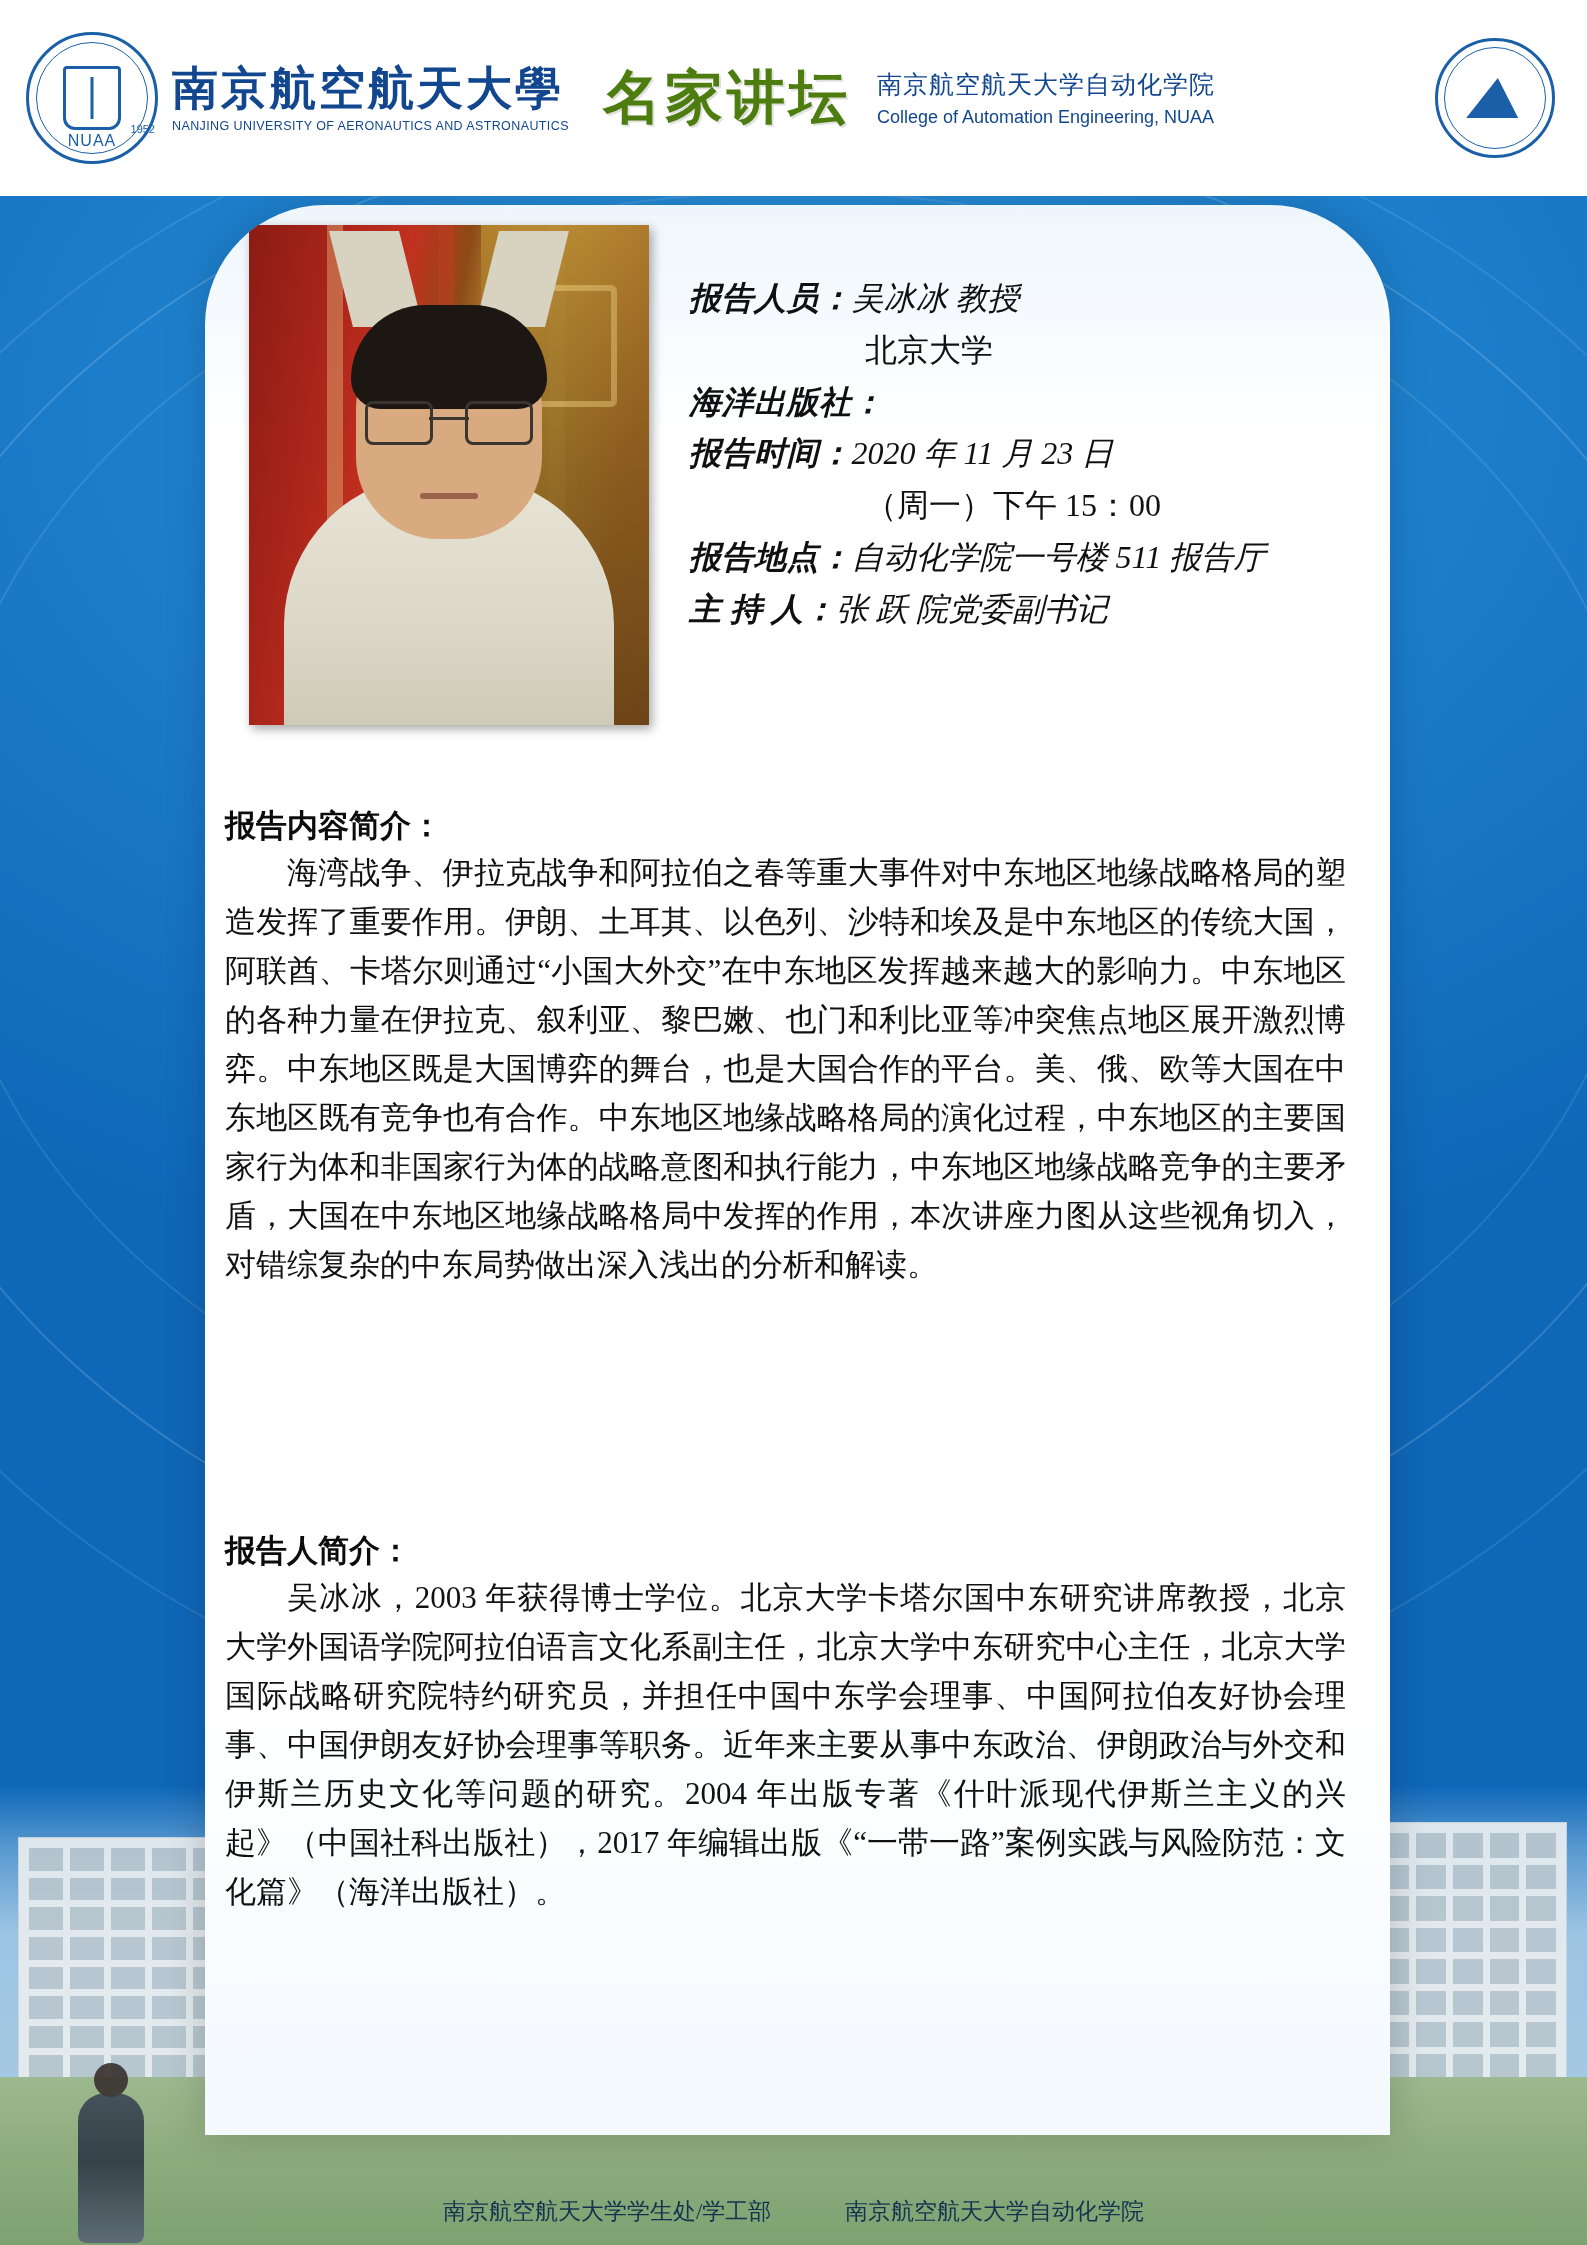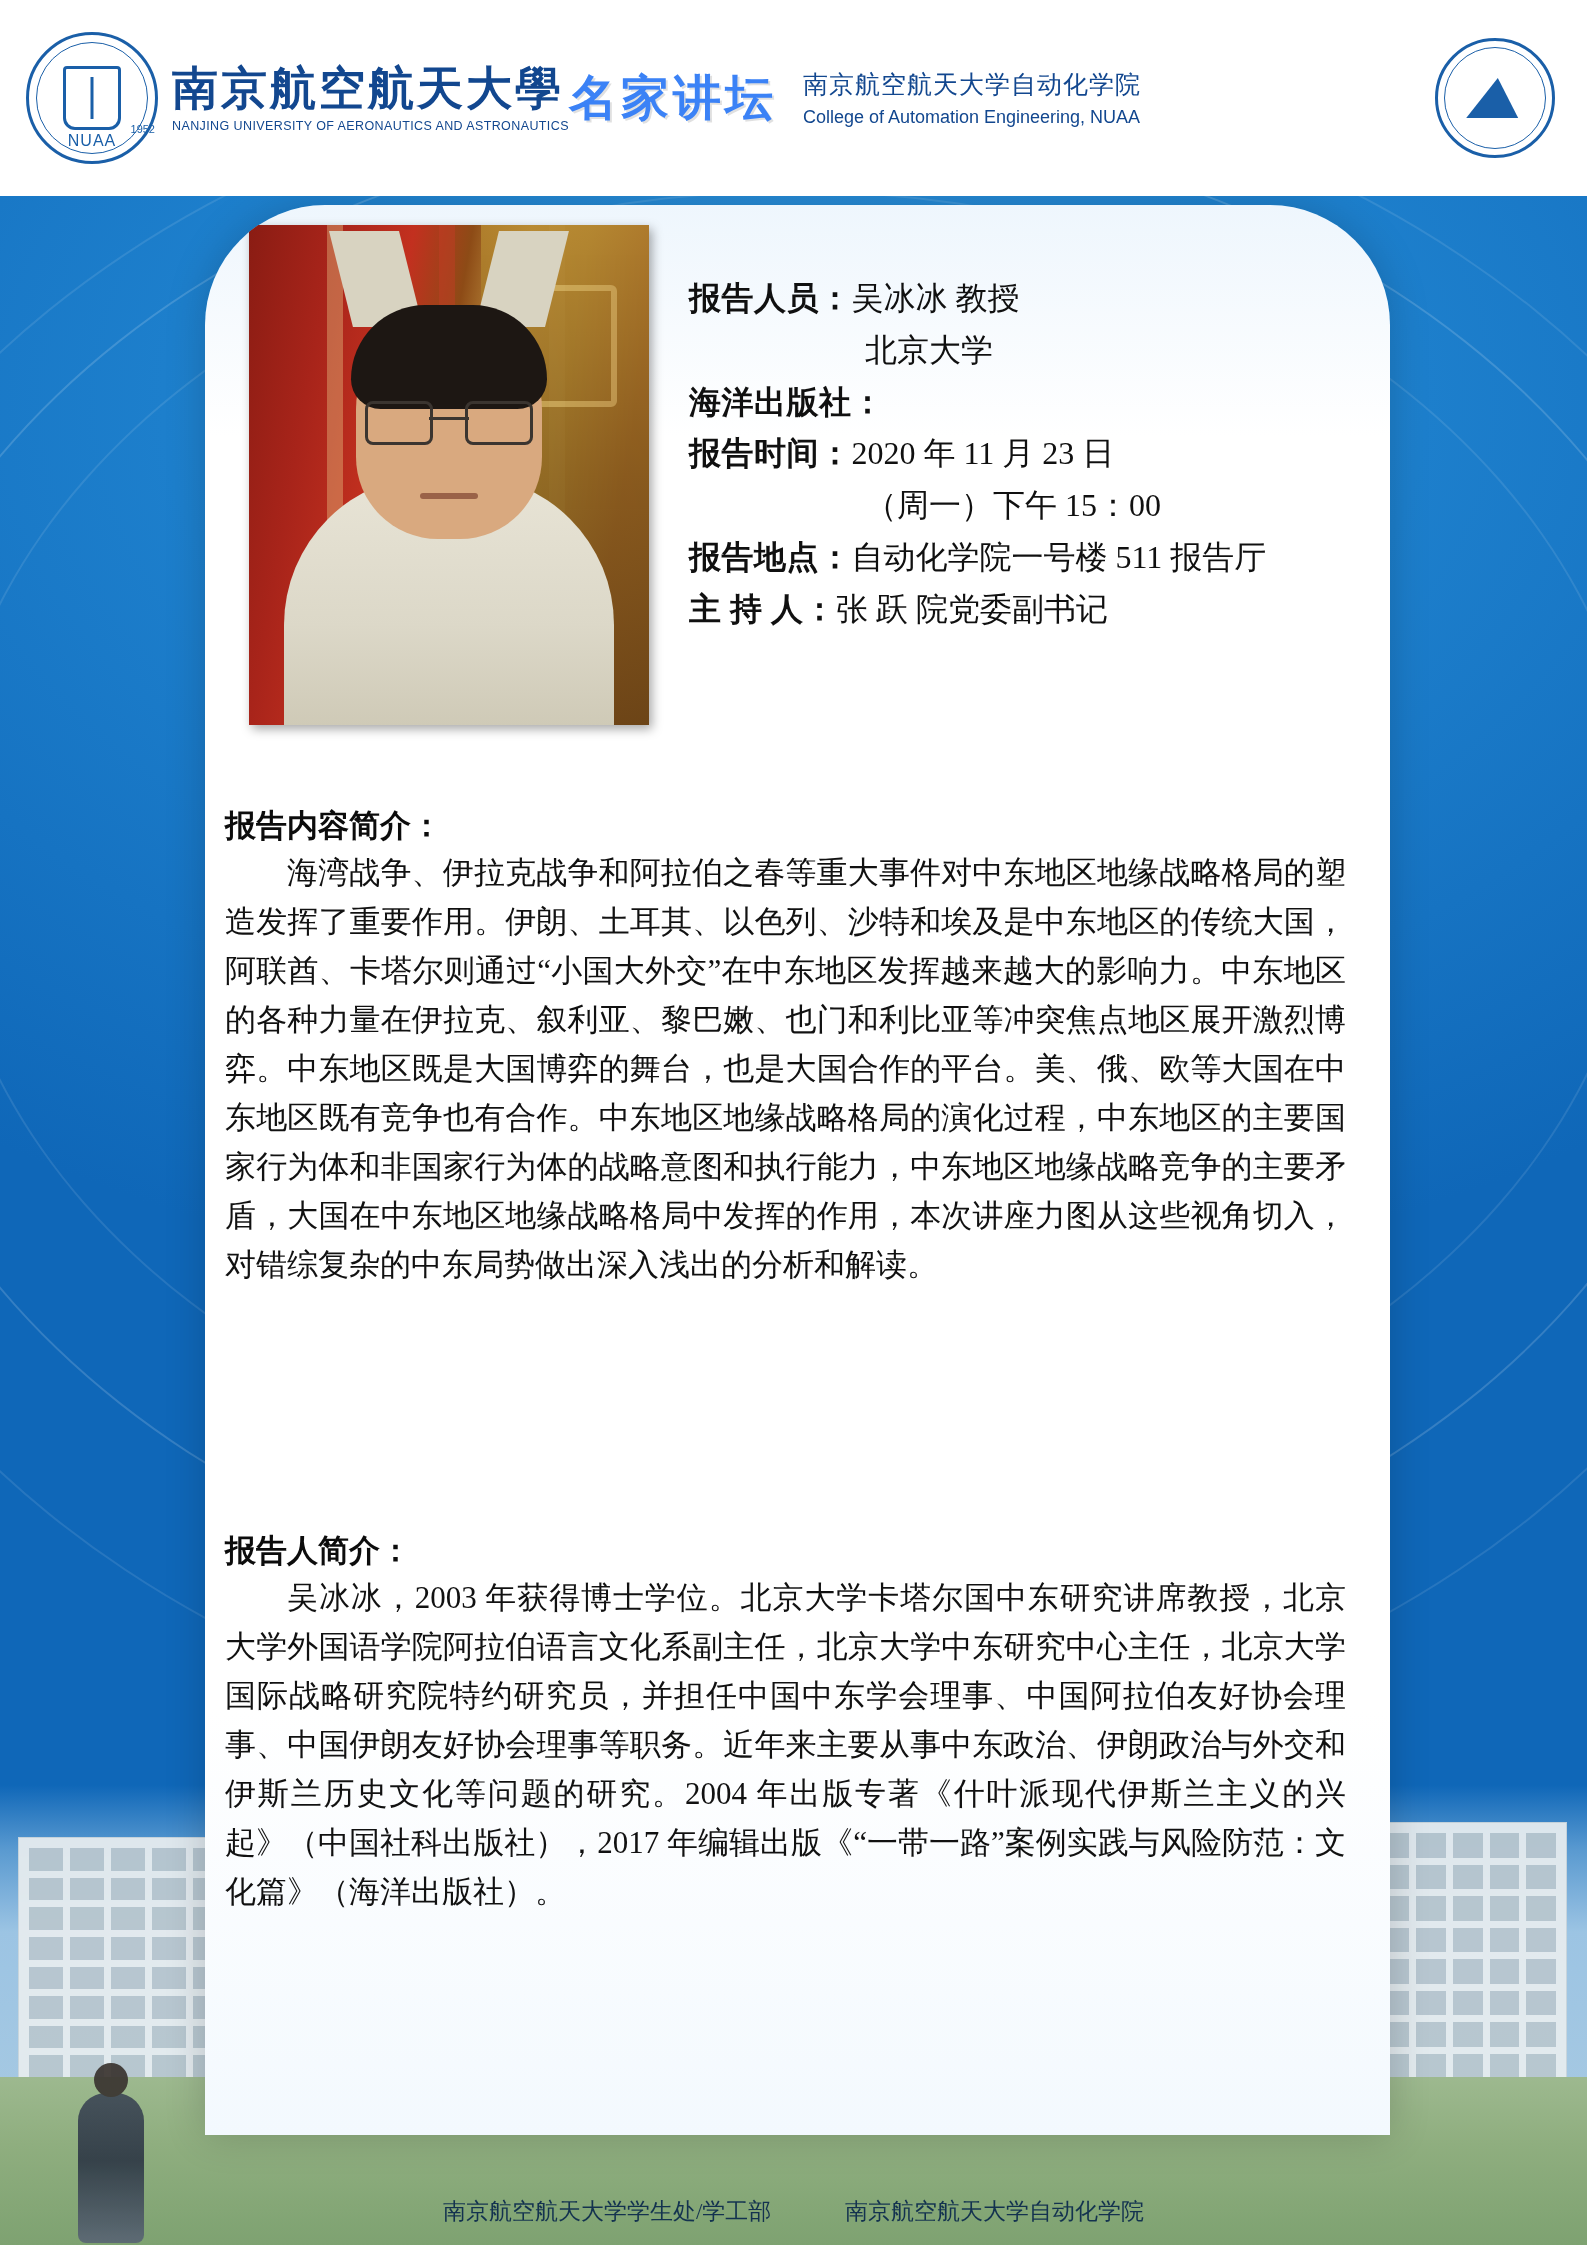--- a/index.html
+++ b/index.html
@@ -115,23 +115,24 @@
   .univ-name .en {
     font-size: 12.5px;
     color: #12478f;
     letter-spacing: 0.4px;
     font-family: "Liberation Sans", sans-serif;
     margin-top: 4px;
   }
 
   .forum-title {
     flex: 0 0 auto;
-    font-size: 48px;
+    margin-left: 34px;
+    font-size: 58px;
     font-weight: bold;
-    color: #3b82f6;
+    color: #4d7c0f;
     letter-spacing: 4px;
     font-family: "Liberation Serif", serif;
     text-shadow: 2px 2px 0 rgba(0,0,0,0.12);
     line-height: 1;
   }
 
   .college {
     flex: 1 1 auto;
     margin-left: 26px;
     color: #12478f;
@@ -389,20 +390,21 @@
     margin-left: 40px;
     padding-top: 48px;
     font-size: 32px;
     color: #101010;
     line-height: 1.62;
   }
   .info-line {
     display: flex;
     align-items: baseline;
     white-space: nowrap;
+    font-style: italic;
   }
   .info-label {
     font-weight: bold;
     flex: 0 0 auto;
     letter-spacing: 0.5px;
   }
   .info-value { flex: 1 1 auto; }
   .info-cont {
     padding-left: 176px;
   }

